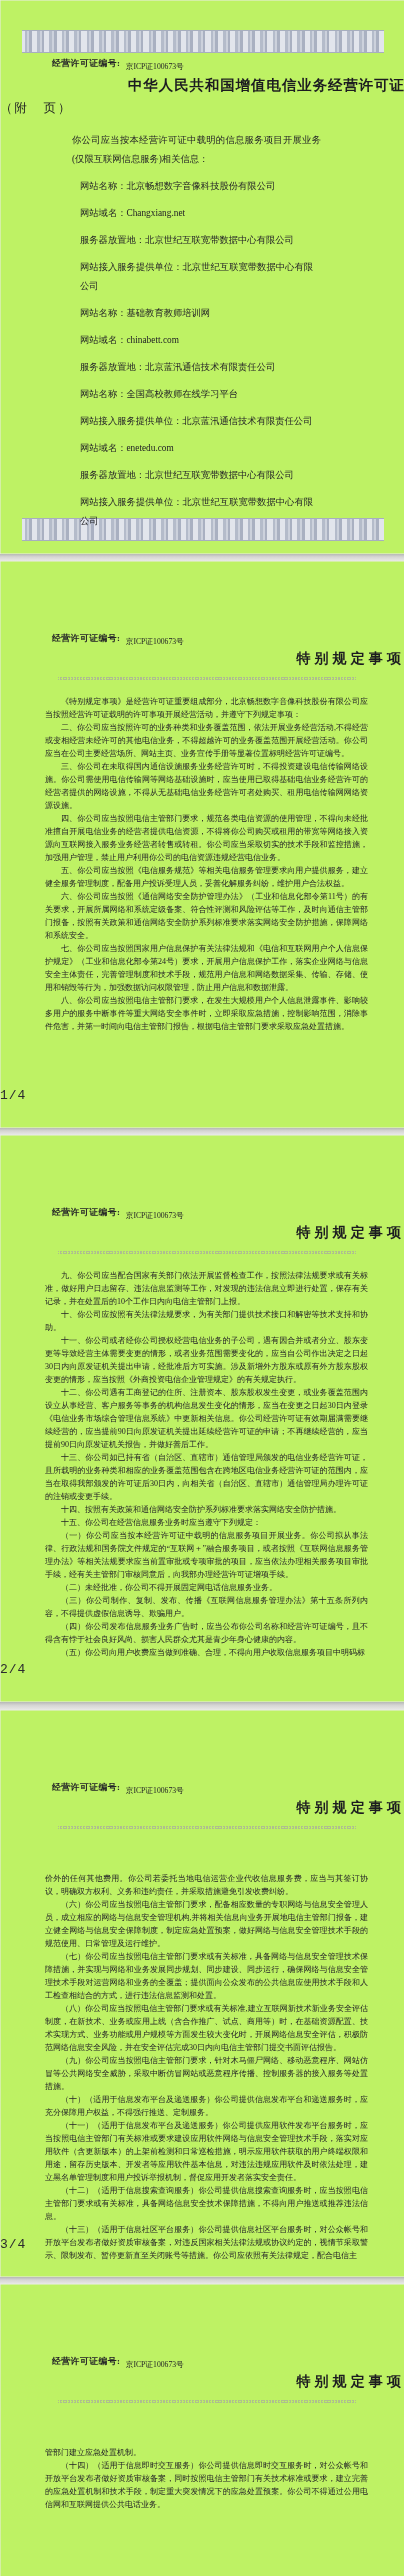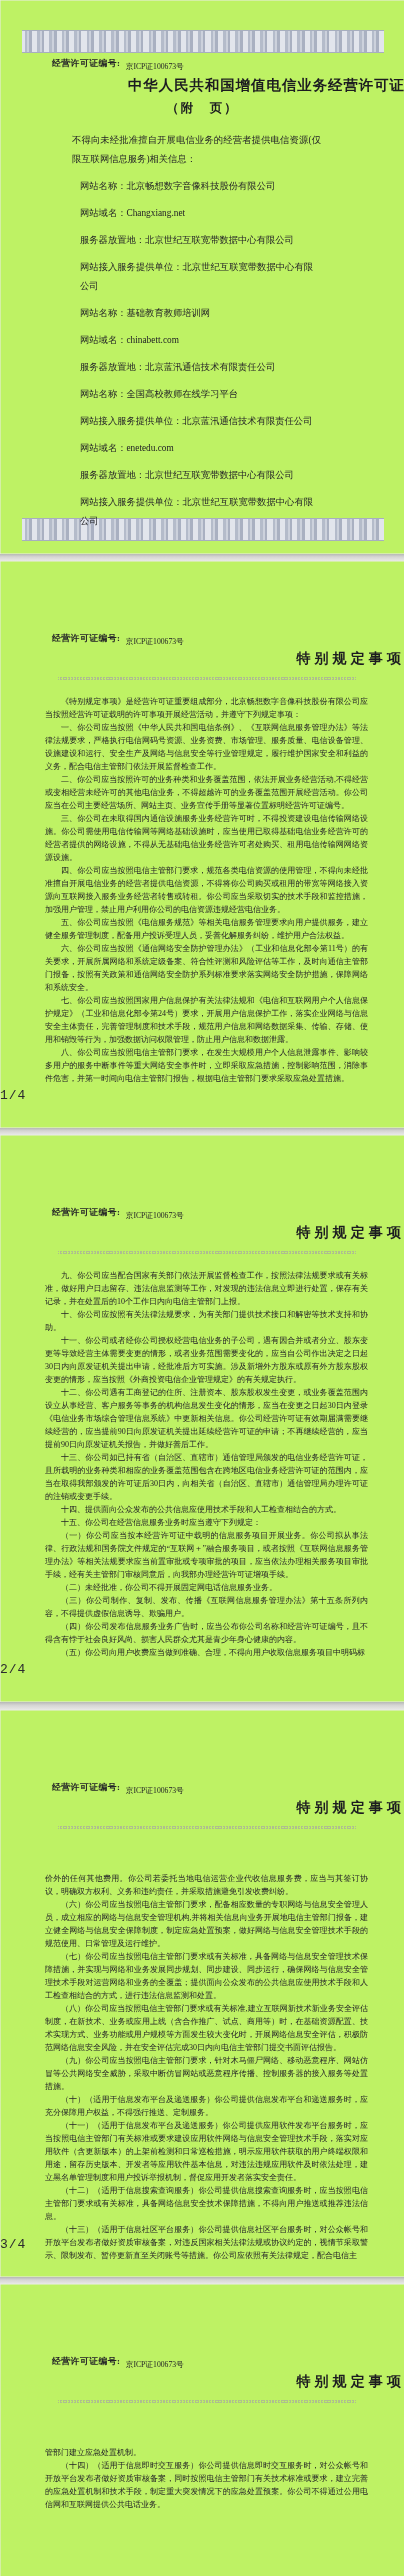--- a/index.html
+++ b/index.html
@@ -40,21 +40,21 @@
 
   .cert-head{position:absolute;top:58px;left:52px;white-space:nowrap;}
   .num-label{font-size:8.8px;font-weight:600;letter-spacing:0.5px;color:#222226;}
   .num-value{font-size:7.7px;margin-left:5.2px;display:inline-block;transform:translateY(2.6px);color:#222226;}
   .cert-title{
     position:absolute;top:76px;left:0;width:100%;margin:0;
     text-align:right;font-size:14.4px;font-weight:700;letter-spacing:1px;color:#1c1c20;
   }
   .cert-sub{
     position:absolute;top:100px;left:0;width:100%;
-    text-align:center;font-size:12.4px;font-weight:700;letter-spacing:2.1px;color:#1c1c20;
+    text-align:left;font-size:12.4px;font-weight:400;letter-spacing:2.1px;color:#1c1c20;
   }
   .cert-body{
     position:absolute;top:131px;left:72px;width:249px;
     font-size:9.3px;line-height:19px;text-align:justify;color:#222226;
   }
   .cert-intro{margin:0;}
   .entry{margin:8px;}
 
   
   .provisions-page{height:567px;}
@@ -90,21 +90,21 @@
   <div class="band-right"></div>
 
   <div class="cert-head">
     <span class="num-label">经营许可证编号:</span><span class="num-value">京ICP证100673号</span>
   </div>
 
   <h1 class="cert-title">中华人民共和国增值电信业务经营许可证</h1>
   <div class="cert-sub">（附　页）</div>
 
   <div class="cert-body">
-    <p class="cert-intro">不得向未经批准擅自开展电信业务的经营者提供电信资源(仅限互联网信息服务)相关信息：</p>
+    <p class="cert-intro">你公司应当按本经营许可证中载明的信息服务项目开展业务(仅限互联网信息服务)相关信息：</p>
     <div>
         <div class="entry"><span class="entry-label">网站名称：</span><span class="entry-value">北京畅想数字音像科技股份有限公司</span></div>
         <div class="entry"><span class="entry-label">网站域名：</span><span class="entry-value">Changxiang.net</span></div>
         <div class="entry"><span class="entry-label">服务器放置地：</span><span class="entry-value">北京世纪互联宽带数据中心有限公司</span></div>
         <div class="entry"><span class="entry-label">网站接入服务提供单位：</span><span class="entry-value">北京世纪互联宽带数据中心有限公司</span></div>
         <div class="entry"><span class="entry-label">网站名称：</span><span class="entry-value">基础教育教师培训网</span></div>
         <div class="entry"><span class="entry-label">网站域名：</span><span class="entry-value">chinabett.com</span></div>
         <div class="entry"><span class="entry-label">服务器放置地：</span><span class="entry-value">北京蓝汛通信技术有限责任公司</span></div>
         <div class="entry"><span class="entry-label">网站名称：</span><span class="entry-value">全国高校教师在线学习平台</span></div>
         <div class="entry"><span class="entry-label">网站接入服务提供单位：</span><span class="entry-value">北京蓝汛通信技术有限责任公司</span></div>
@@ -116,21 +116,20 @@
 </section>
 <div class="page-gap"></div>
 
 <div>
     <section class="page provisions-page">
       <div class="prov-header"><span class="num-label">经营许可证编号:</span><span class="num-value">京ICP证100673号</span></div>
       <h2 class="prov-title">特别规定事项</h2>
       <div class="wavy"></div>
       <div class="prov-body">
         <p class="prov-para">《特别规定事项》是经营许可证重要组成部分，北京畅想数字音像科技股份有限公司应当按照经营许可证载明的许可事项开展经营活动，并遵守下列规定事项：</p>
-        <p class="prov-para">一、你公司应当按照《中华人民共和国电信条例》、《互联网信息服务管理办法》等法律法规要求，严格执行电信网码号资源、业务资费、市场管理、服务质量、电信设备管理、设施建设和运行、安全生产及网络与信息安全等行业管理规定，履行维护国家安全和利益的义务，配合电信主管部门依法开展监督检查工作。</p>
         <p class="prov-para">二、你公司应当按照许可的业务种类和业务覆盖范围，依法开展业务经营活动,不得经营或变相经营未经许可的其他电信业务，不得超越许可的业务覆盖范围开展经营活动。你公司应当在公司主要经营场所、网站主页、业务宣传手册等显著位置标明经营许可证编号。</p>
         <p class="prov-para">三、你公司在未取得国内通信设施服务业务经营许可时，不得投资建设电信传输网络设施。你公司需使用电信传输网等网络基础设施时，应当使用已取得基础电信业务经营许可的经营者提供的网络设施，不得从无基础电信业务经营许可者处购买、租用电信传输网网络资源设施。</p>
         <p class="prov-para">四、你公司应当按照电信主管部门要求，规范各类电信资源的使用管理，不得向未经批准擅自开展电信业务的经营者提供电信资源，不得将你公司购买或租用的带宽等网络接入资源向互联网接入服务业务经营者转售或转租。你公司应当采取切实的技术手段和监控措施，加强用户管理，禁止用户利用你公司的电信资源违规经营电信业务。</p>
         <p class="prov-para">五、你公司应当按照《电信服务规范》等相关电信服务管理要求向用户提供服务，建立健全服务管理制度，配备用户投诉受理人员，妥善化解服务纠纷，维护用户合法权益。</p>
         <p class="prov-para">六、你公司应当按照《通信网络安全防护管理办法》（工业和信息化部令第11号）的有关要求，开展所属网络和系统定级备案、符合性评测和风险评估等工作，及时向通信主管部门报备，按照有关政策和通信网络安全防护系列标准要求落实网络安全防护措施，保障网络和系统安全。</p>
         <p class="prov-para">七、你公司应当按照国家用户信息保护有关法律法规和《电信和互联网用户个人信息保护规定》（工业和信息化部令第24号）要求，开展用户信息保护工作，落实企业网络与信息安全主体责任，完善管理制度和技术手段，规范用户信息和网络数据采集、传输、存储、使用和销毁等行为，加强数据访问权限管理，防止用户信息和数据泄露。</p>
         <p class="prov-para">八、你公司应当按照电信主管部门要求，在发生大规模用户个人信息泄露事件、影响较多用户的服务中断事件等重大网络安全事件时，立即采取应急措施，控制影响范围，消除事件危害，并第一时间向电信主管部门报告，根据电信主管部门要求采取应急处置措施。</p>
       </div>
       <div class="page-num">1/4</div>
     </section>
@@ -138,21 +137,21 @@
     <section class="page provisions-page">
       <div class="prov-header"><span class="num-label">经营许可证编号:</span><span class="num-value">京ICP证100673号</span></div>
       <h2 class="prov-title">特别规定事项</h2>
       <div class="wavy"></div>
       <div class="prov-body">
         <p class="prov-para">九、你公司应当配合国家有关部门依法开展监督检查工作，按照法律法规要求或有关标准，做好用户日志留存、违法信息监测等工作，对发现的违法信息立即进行处置，保存有关记录，并在处置后的10个工作日内向电信主管部门上报。</p>
         <p class="prov-para">十、你公司应按照有关法律法规要求，为有关部门提供技术接口和解密等技术支持和协助。</p>
         <p class="prov-para">十一、你公司或者经你公司授权经营电信业务的子公司，遇有因合并或者分立、股东变更等导致经营主体需要变更的情形，或者业务范围需要变化的，应当自公司作出决定之日起30日内向原发证机关提出申请，经批准后方可实施。涉及新增外方股东或原有外方股东股权变更的情形，应当按照《外商投资电信企业管理规定》的有关规定执行。</p>
         <p class="prov-para">十二、你公司遇有工商登记的住所、注册资本、股东股权发生变更，或业务覆盖范围内设立从事经营、客户服务等事务的机构信息发生变化的情形，应当在变更之日起30日内登录《电信业务市场综合管理信息系统》中更新相关信息。你公司经营许可证有效期届满需要继续经营的，应当提前90日向原发证机关提出延续经营许可证的申请；不再继续经营的，应当提前90日向原发证机关报告，并做好善后工作。</p>
         <p class="prov-para">十三、你公司如已持有省（自治区、直辖市）通信管理局颁发的电信业务经营许可证，且所载明的业务种类和相应的业务覆盖范围包含在跨地区电信业务经营许可证的范围内，应当在取得我部颁发的许可证后30日内，向相关省（自治区、直辖市）通信管理局办理许可证的注销或变更手续。</p>
-        <p class="prov-para">十四、提供面向公众发布的公共信息应使用技术手段和人工检查相结合的方式。</p>
+        <p class="prov-para">十四、按照有关政策和通信网络安全防护系列标准要求落实网络安全防护措施。</p>
         <p class="prov-para">十五、你公司在经营信息服务业务时应当遵守下列规定：</p>
         <p class="prov-para">（一）你公司应当按本经营许可证中载明的信息服务项目开展业务。你公司拟从事法律、行政法规和国务院文件规定的“互联网＋”融合服务项目，或者按照《互联网信息服务管理办法》等相关法规要求应当前置审批或专项审批的项目，应当依法办理相关服务项目审批手续，经有关主管部门审核同意后，向我部办理经营许可证增项手续。</p>
         <p class="prov-para">（二）未经批准，你公司不得开展固定网电话信息服务业务。</p>
         <p class="prov-para">（三）你公司制作、复制、发布、传播《互联网信息服务管理办法》第十五条所列内容，不得提供虚假信息诱导、欺骗用户。</p>
         <p class="prov-para">（四）你公司发布信息服务业务广告时，应当公布你公司名称和经营许可证编号，且不得含有悖于社会良好风尚、损害人民群众尤其是青少年身心健康的内容。</p>
         <p class="prov-para">（五）你公司向用户收费应当做到准确、合理，不得向用户收取信息服务项目中明码标</p>
       </div>
       <div class="page-num">2/4</div>
     </section>
     <div class="page-gap"></div>

